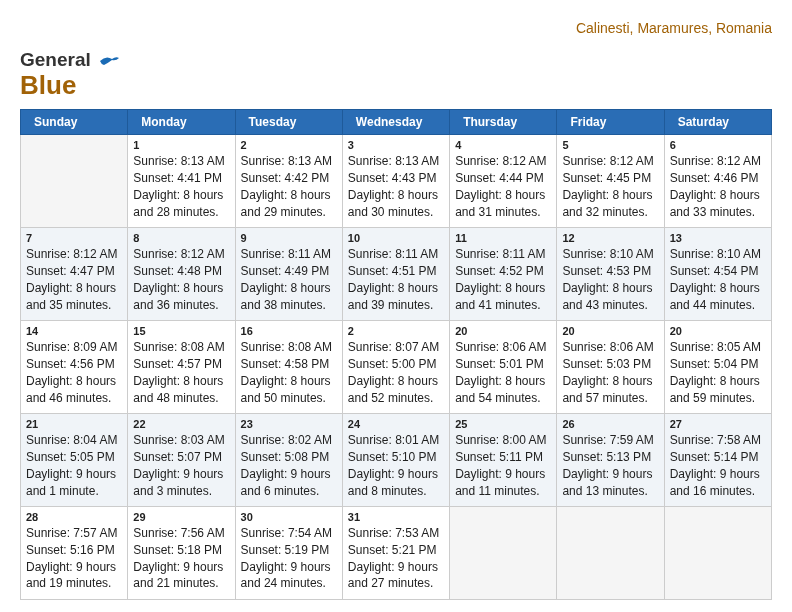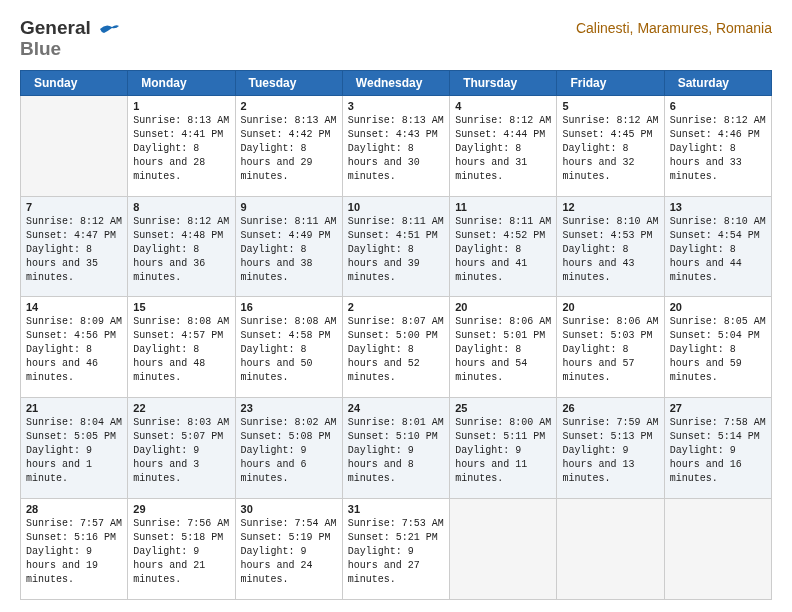--- a/index.html
+++ b/index.html
@@ -68,44 +68,43 @@
     .calendar-table td.empty {
       background: #f5f5f5;
     }
     .day-number {
       font-weight: bold;
       font-size: 11px;
       margin-bottom: 2px;
       display: block;
     }
     .day-info {
-      font-size: 10px;
+      font-size: 12px;
       line-height: 1.4;
       color: #222;
-      font-family: Liberation Mono, monospace;
     }
     .row-shaded td {
       background: #f0f4f8;
     }
   </style>
 </head>
 <body>
 
 <div class="page">
   <div class="header">
     <div class="logo">
-      <div style="display:flex;align-items:flex-start;gap:2px;">
+      <div style="display:flex;align-items:flex-start;gap:2px;margin-top:32px;">
         <div style="font-size:19px;font-weight:bold;line-height:1.1;">
           <span style="color:#333;">General</span>
           <svg width="22" height="16" viewBox="0 0 22 16" style="vertical-align:middle;margin-left:2px;">
             <path d="M2 8 Q8 2 14 6 Q18 3 21 5 Q18 8 14 7 Q10 10 6 12 Q3 11 2 8Z" fill="#1a6bb5"></path>
           </svg>
         </div>
       </div>
-      <div style="font-size:19px;font-weight:bold;color:#737373;line-height:1.1;">Blue</div>
+      <div style="font-size:26px;font-weight:bold;color:#a16207;line-height:1.1;">Blue</div>
     </div>
     <div class="title-block">
       <div class="subtitle">Calinesti, Maramures, Romania</div>
     </div>
   </div>
 
   <table class="calendar-table">
     <thead>
       <tr>
       <th>Sunday</th>

